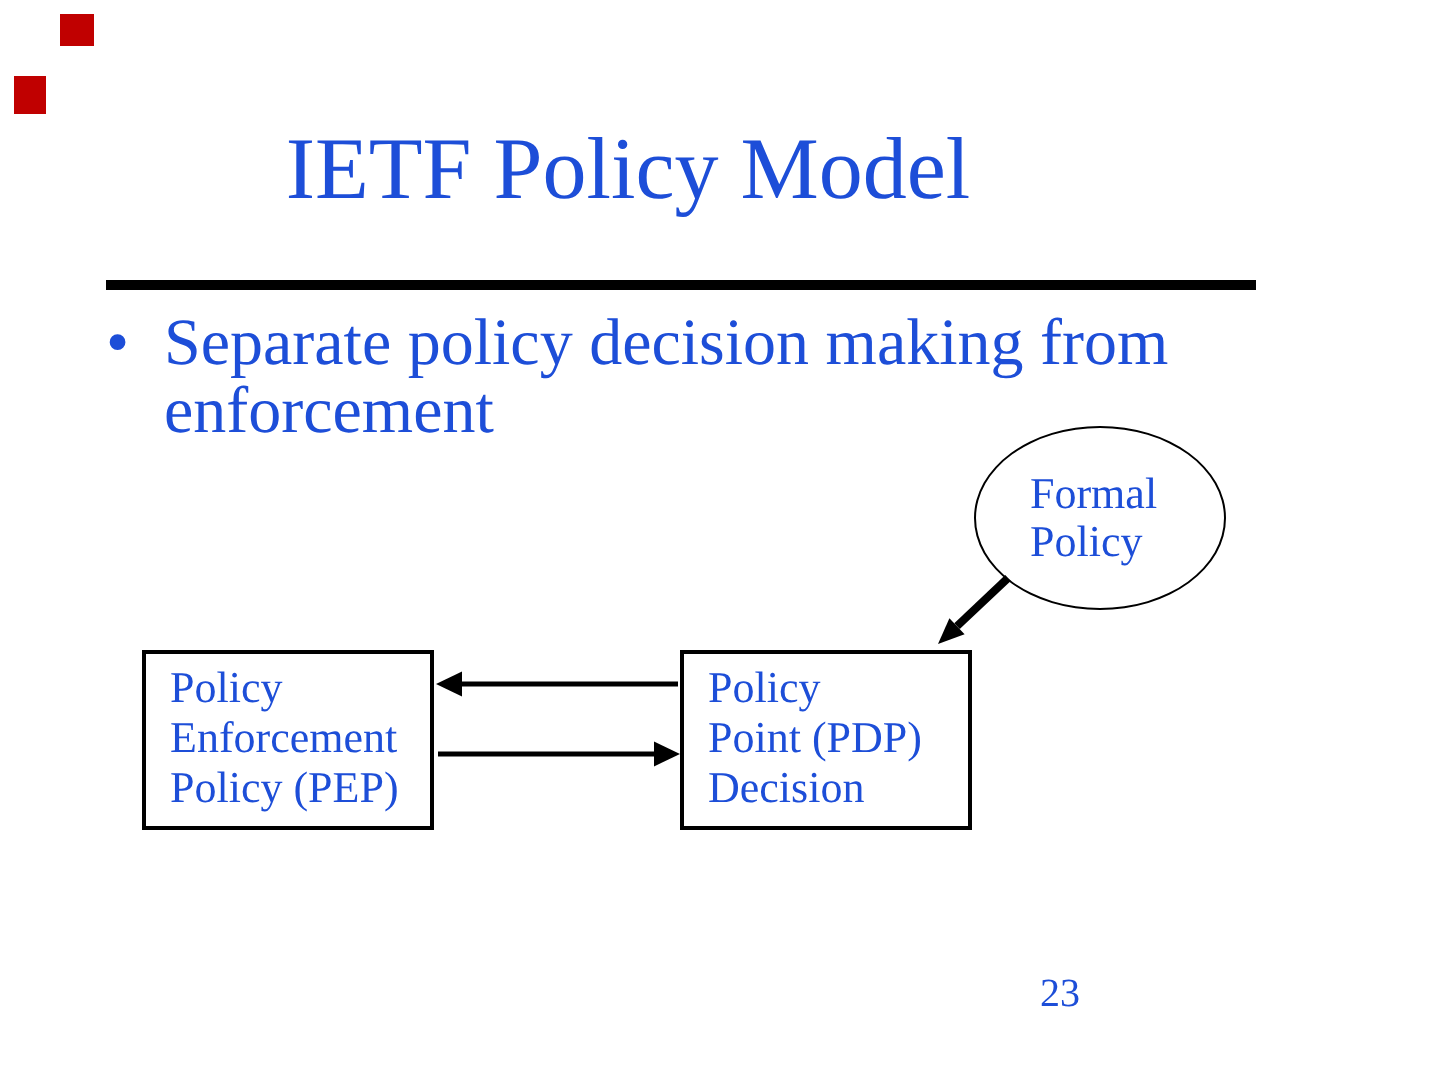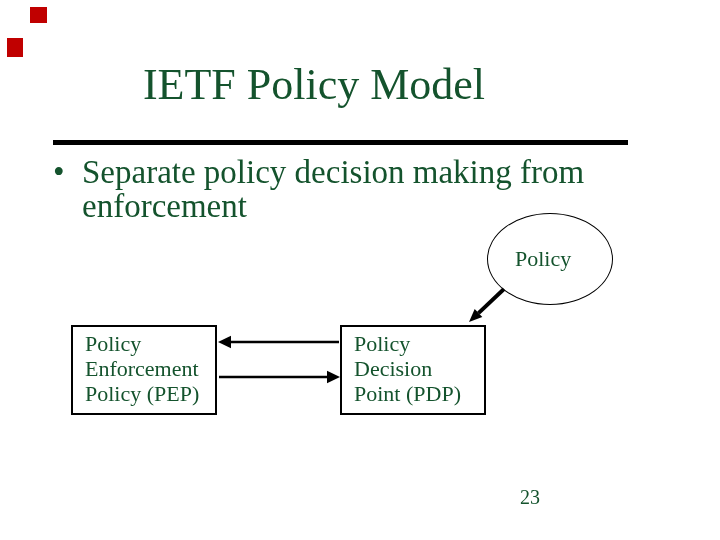--- a/index.html
+++ b/index.html
@@ -7,21 +7,21 @@
     padding: 0;
     background: #ffffff;
   }
   .slide {
     position: relative;
     width: 628px;
     height: 540px;
     background: #ffffff;
     overflow: hidden;
     font-family: "Liberation Serif", "DejaVu Serif", serif;
-    color: #14532d;
+    color: #1d4ed8;
   }
   .red-square {
     position: absolute;
     background: #c00000;
   }
   .red-square.sq1 { left: 30px; top: 7px;  width: 17px; height: 16px; }
   .red-square.sq2 { left: 7px;  top: 38px; width: 16px; height: 19px; }
 
   .slide-title {
     position: absolute;
@@ -118,33 +118,34 @@
 
   <div class="title-rule"></div>
 
   <div class="bullet-marker">•</div>
   <div class="bullet-text">
     <div class="line">Separate policy decision making from</div>
     <div class="line">enforcement</div>
   </div>
 
   <div class="ellipse">
+    <div class="line">Formal</div>
     <div class="line">Policy</div>
   </div>
 
   <div class="node-box pep-box">
     <div class="line">Policy</div>
     <div class="line">Enforcement</div>
     <div class="line">Policy (PEP)</div>
   </div>
 
   <div class="node-box pdp-box">
     <div class="line">Policy</div>
+    <div class="line">Point (PDP)</div>
     <div class="line">Decision</div>
-    <div class="line">Point (PDP)</div>
   </div>
 
   <svg class="arrow-layer" viewBox="0 0 720 540" xmlns="http://www.w3.org/2000/svg">
 
     <g>
       <line x1="339" y1="342" x2="229" y2="342" stroke="#000000" stroke-width="2.5"></line>
       <polygon points="218,342 231,335.8 231,348.2" fill="#000000"></polygon>
     </g>
 
     <g>

